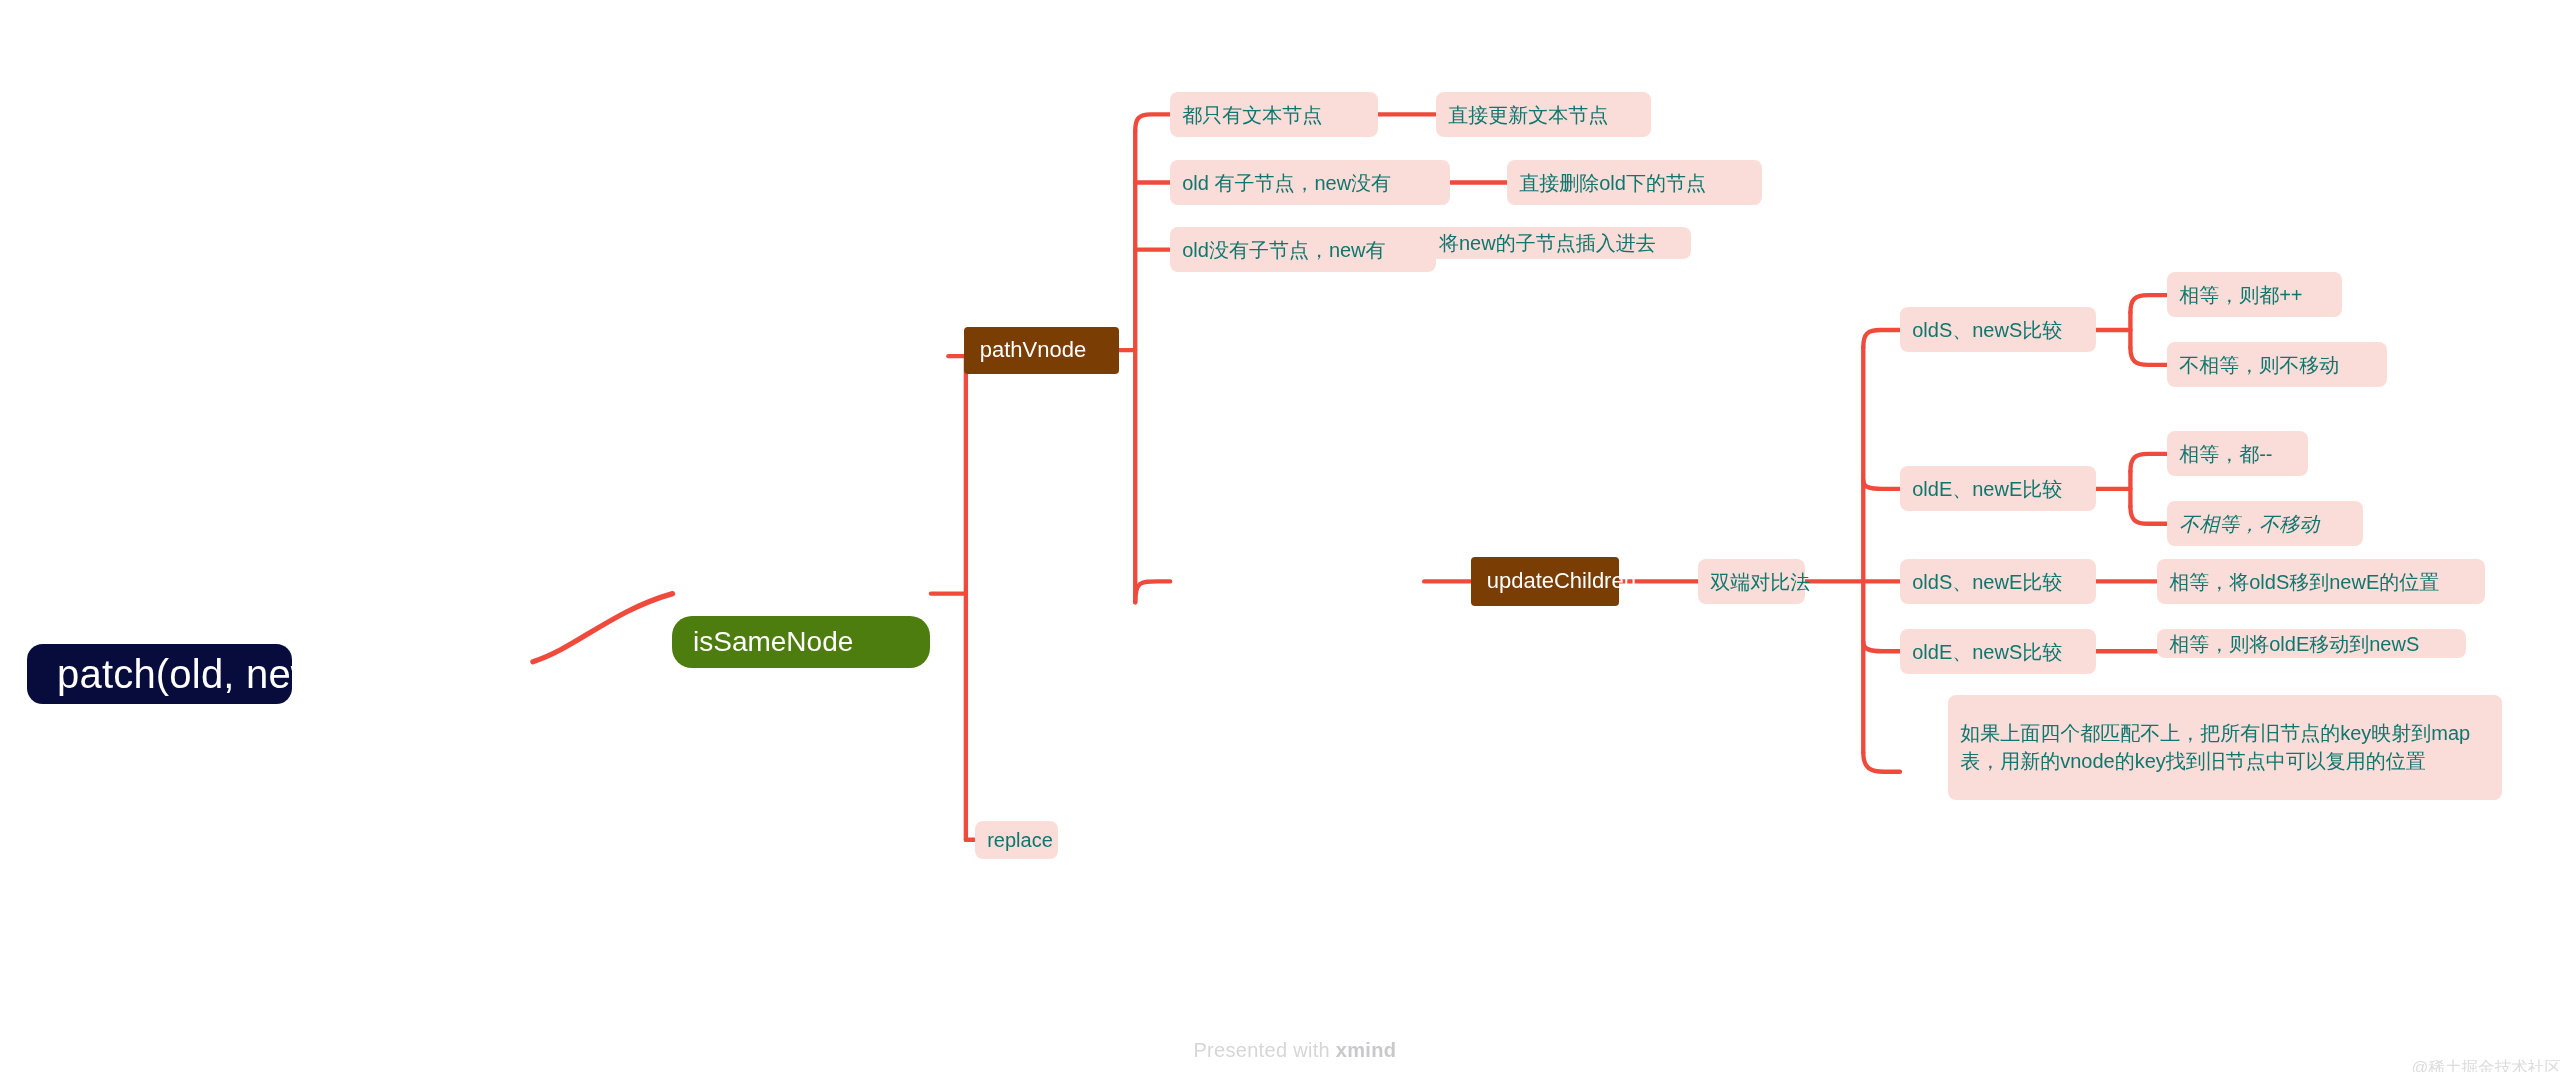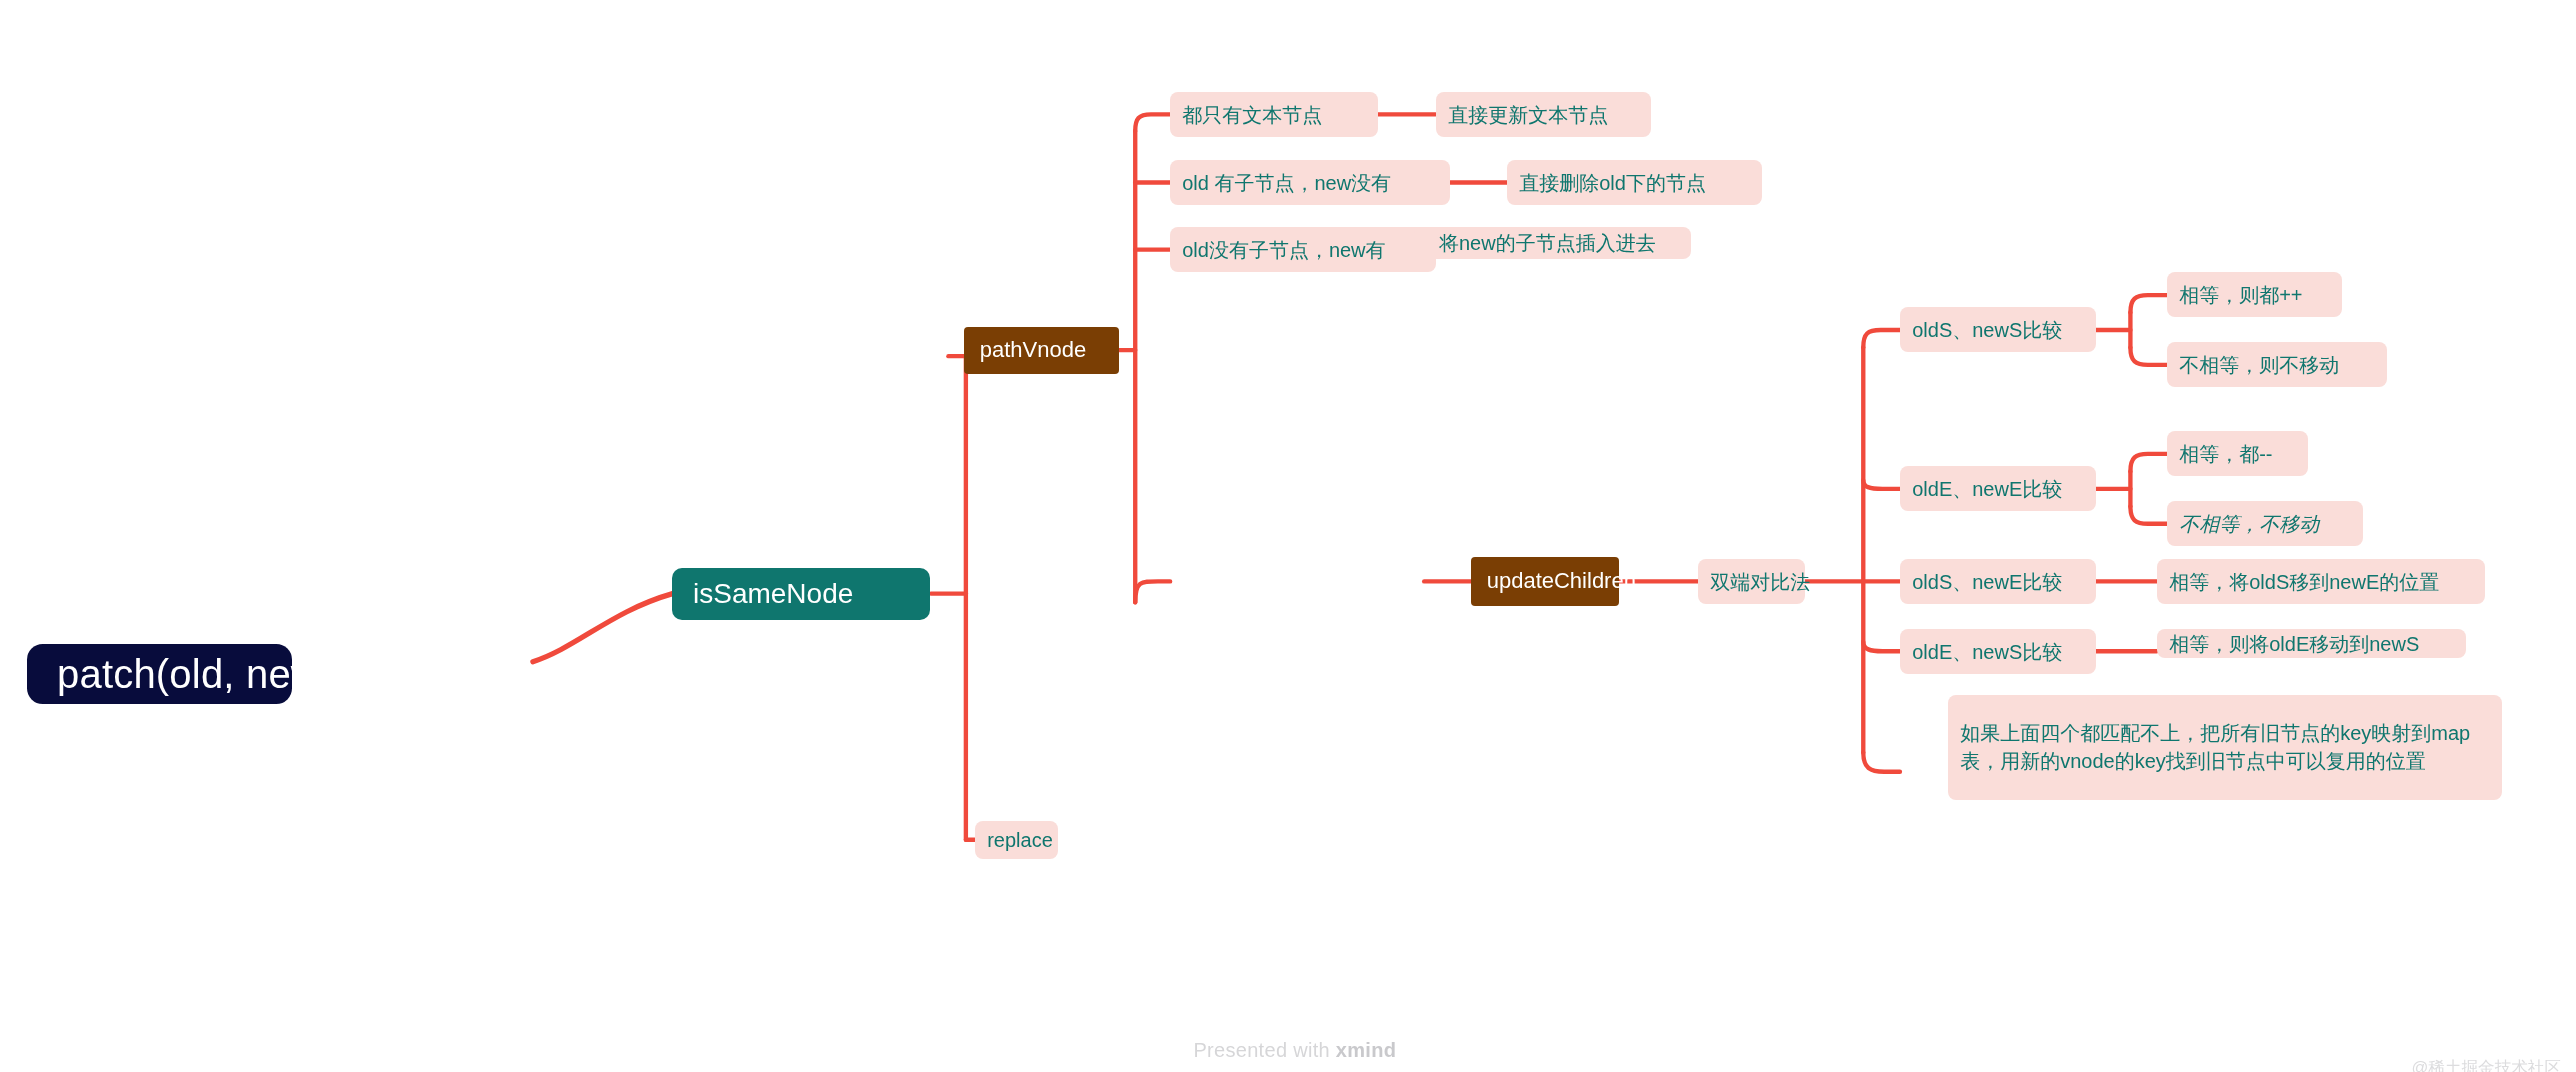--- a/index.html
+++ b/index.html
@@ -38,25 +38,26 @@
     background: #080C3C;
     color: #ffffff;
     border-radius: 15.7px;
     font-size: 40px;
     font-weight: 400;
     padding: 0 30px;
     letter-spacing: 0.2px;
   }
   
   .n-l1 {
-    background: #0f766e;
+    background: #4d7c0f;
     color: #ffffff;
-    border-radius: 10px;
+    border-radius: 20px;
     font-size: 28px;
     padding: 0 21px;
+    margin-top: 48px;
   }
   
   .n-brown {
     background: #7A3E04;
     color: #ffffff;
     border-radius: 4px;
     font-size: 22px;
     padding: 0 15.7px;
   }
   

